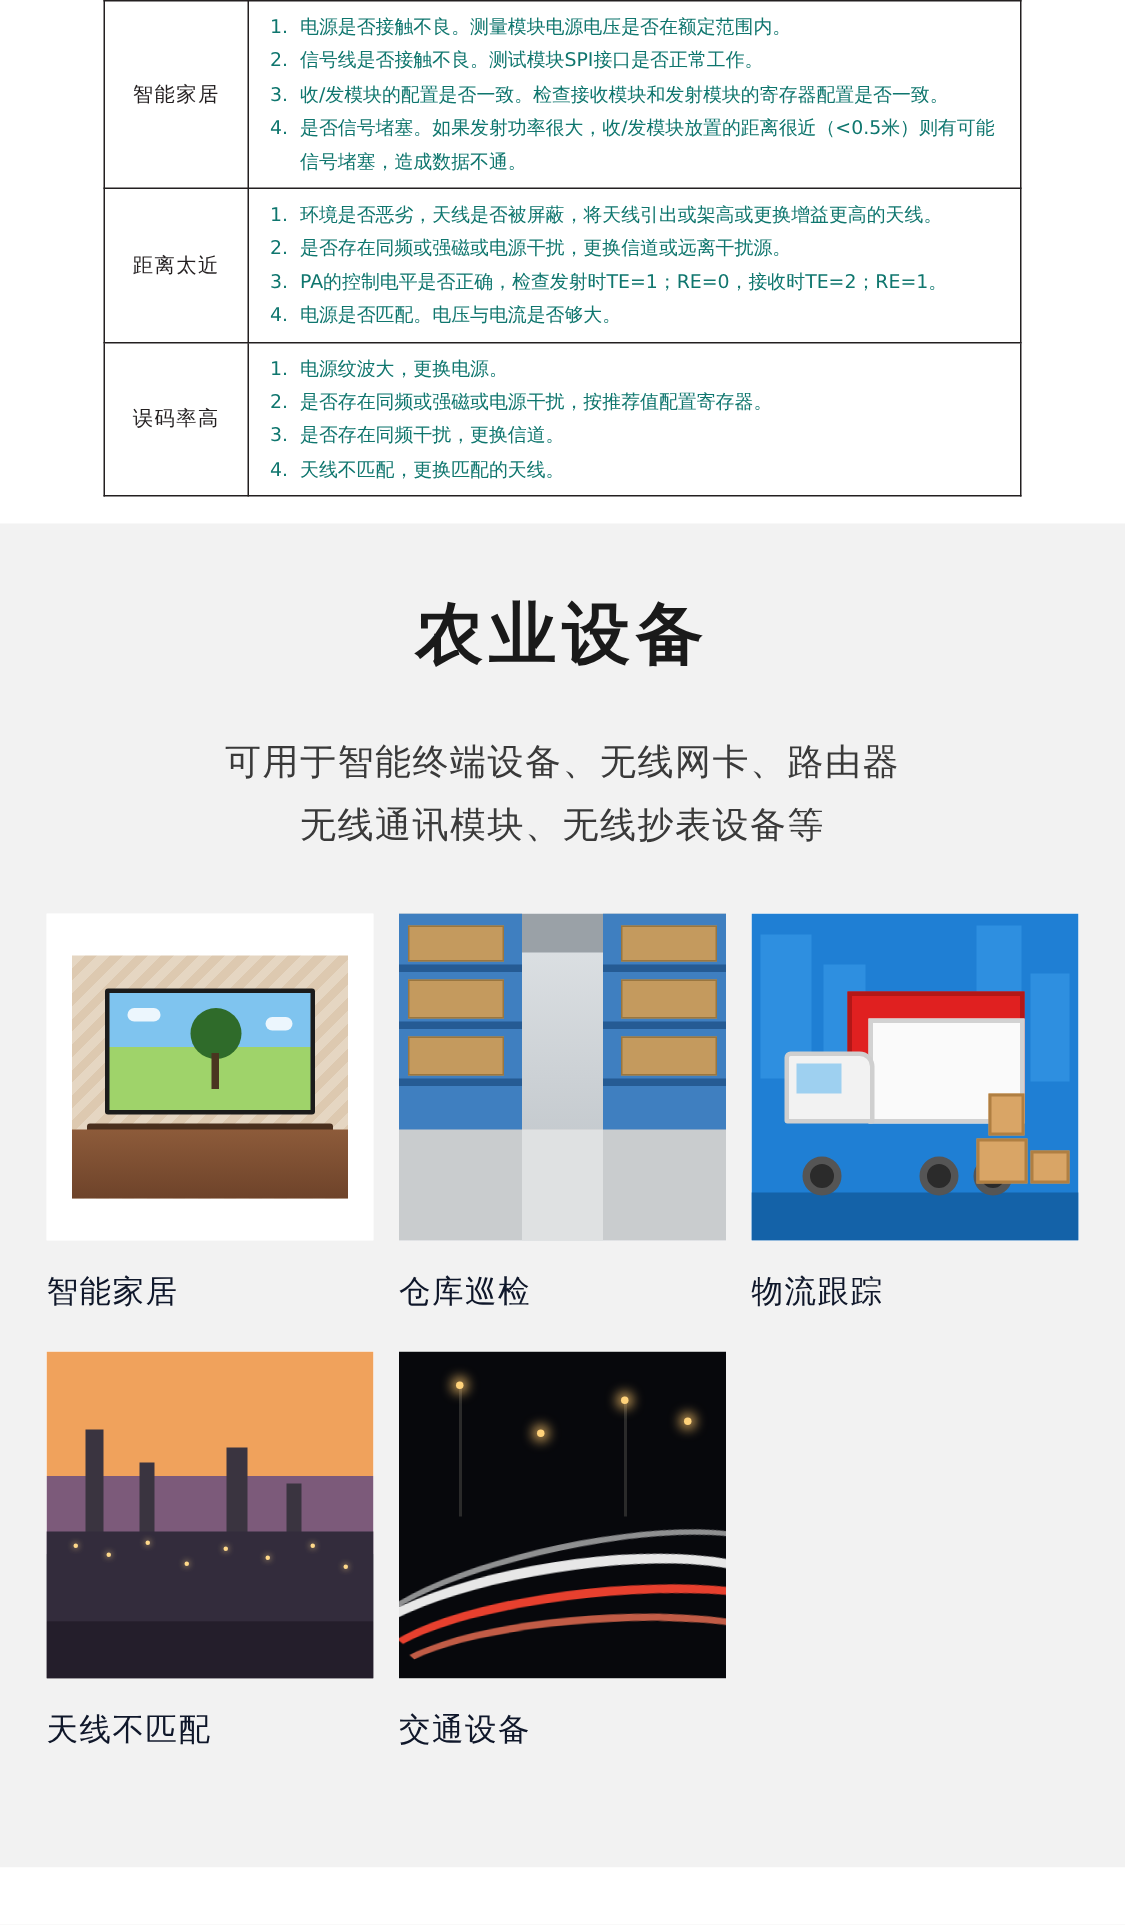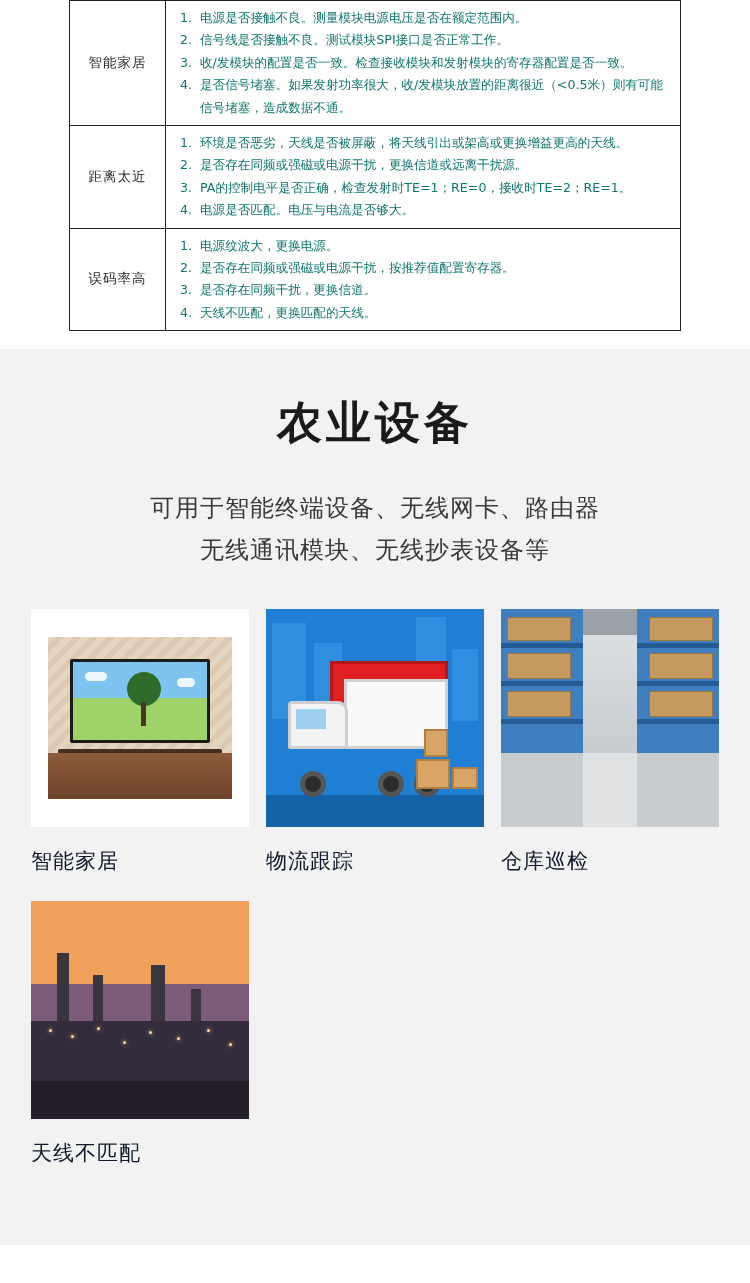--- a/index.html
+++ b/index.html
@@ -266,44 +266,20 @@
               </div>
             </div>
             <div class="sh-stand"></div>
           </div>
         </div>
         <div class="caption">智能家居</div>
       </div>
 
       <div class="cell">
         <div class="thumb">
-          <div class="lg-bg"></div>
-          <div class="lg-city">
-            <div class="lg-b" style="left:6px;top:14px;width:34px;height:96px;"></div>
-            <div class="lg-b" style="left:48px;top:34px;width:28px;height:76px;"></div>
-            <div class="lg-b" style="left:150px;top:8px;width:30px;height:104px;"></div>
-            <div class="lg-b" style="left:186px;top:40px;width:26px;height:72px;"></div>
-          </div>
-          <div class="lg-ground"></div>
-          <div class="lg-red"></div>
-          <div class="lg-truck-body"></div>
-          <div class="lg-truck-cab"></div>
-          <div class="lg-truck-win"></div>
-          <div class="lg-wheel lg-w1"></div>
-          <div class="lg-wheel lg-w2"></div>
-          <div class="lg-wheel lg-w3"></div>
-          <div class="lg-box" style="left:150px;top:150px;width:34px;height:30px;"></div>
-          <div class="lg-box" style="left:186px;top:158px;width:26px;height:22px;"></div>
-          <div class="lg-box" style="left:158px;top:120px;width:24px;height:28px;"></div>
-        </div>
-        <div class="caption">物流跟踪</div>
-      </div>
-
-      <div class="cell">
-        <div class="thumb">
           <div class="wh-bg"></div>
           <div class="wh-ceil"></div>
           <div class="wh-rack left">
             <div class="shelf" style="top:34px;"></div>
             <div class="shelf" style="top:72px;"></div>
             <div class="shelf" style="top:110px;"></div>
             <div class="pal" style="left:6px;top:8px;width:64px;height:24px;"></div>
             <div class="pal" style="left:6px;top:44px;width:64px;height:26px;"></div>
             <div class="pal" style="left:6px;top:82px;width:64px;height:26px;"></div>
           </div>
@@ -315,36 +291,76 @@
             <div class="pal" style="left:12px;top:44px;width:64px;height:26px;"></div>
             <div class="pal" style="left:12px;top:82px;width:64px;height:26px;"></div>
           </div>
           <div class="wh-floor"></div>
         </div>
         <div class="caption">仓库巡检</div>
       </div>
 
       <div class="cell">
         <div class="thumb">
+          <div class="lg-bg"></div>
+          <div class="lg-city">
+            <div class="lg-b" style="left:6px;top:14px;width:34px;height:96px;"></div>
+            <div class="lg-b" style="left:48px;top:34px;width:28px;height:76px;"></div>
+            <div class="lg-b" style="left:150px;top:8px;width:30px;height:104px;"></div>
+            <div class="lg-b" style="left:186px;top:40px;width:26px;height:72px;"></div>
+          </div>
+          <div class="lg-ground"></div>
+          <div class="lg-red"></div>
+          <div class="lg-truck-body"></div>
+          <div class="lg-truck-cab"></div>
+          <div class="lg-truck-win"></div>
+          <div class="lg-wheel lg-w1"></div>
+          <div class="lg-wheel lg-w2"></div>
+          <div class="lg-wheel lg-w3"></div>
+          <div class="lg-box" style="left:150px;top:150px;width:34px;height:30px;"></div>
+          <div class="lg-box" style="left:186px;top:158px;width:26px;height:22px;"></div>
+          <div class="lg-box" style="left:158px;top:120px;width:24px;height:28px;"></div>
+        </div>
+        <div class="caption">物流跟踪</div>
+      </div>
+
+      <div class="cell">
+        <div class="thumb">
           <div class="ind-bg"></div>
           <div class="ind-stack" style="left:26px;top:52px;width:12px;height:116px;"></div>
           <div class="ind-stack" style="left:62px;top:74px;width:10px;height:94px;"></div>
           <div class="ind-stack" style="left:120px;top:64px;width:14px;height:104px;"></div>
           <div class="ind-stack" style="left:160px;top:88px;width:10px;height:80px;"></div>
           <div class="ind-stack" style="left:0px;top:120px;width:218px;height:60px;background:#332c3c;"></div>
           <div class="ind-light" style="left:18px;top:128px;"></div>
           <div class="ind-light" style="left:40px;top:134px;"></div>
           <div class="ind-light" style="left:66px;top:126px;"></div>
           <div class="ind-light" style="left:92px;top:140px;"></div>
           <div class="ind-light" style="left:118px;top:130px;"></div>
           <div class="ind-light" style="left:146px;top:136px;"></div>
           <div class="ind-light" style="left:176px;top:128px;"></div>
           <div class="ind-light" style="left:198px;top:142px;"></div>
           <div class="ind-water"></div>
         </div>
         <div class="caption">天线不匹配</div>
       </div>
 
+      <div class="cell">
+        <div class="thumb">
+          <div class="tr-bg"></div>
+          <div class="tr-pole" style="left:40px;top:20px;height:90px;"></div>
+          <div class="tr-pole" style="left:150px;top:30px;height:80px;"></div>
+          <div class="tr-lamp" style="left:38px;top:20px;"></div>
+          <div class="tr-lamp" style="left:148px;top:30px;"></div>
+          <div class="tr-lamp" style="left:92px;top:52px;"></div>
+          <div class="tr-lamp" style="left:190px;top:44px;"></div>
+          <div class="tr-trail" style="left:-40px;top:140px;width:300px;height:90px;border:7px solid rgba(255,255,255,.85);border-color:rgba(255,255,255,.9) transparent transparent transparent;transform:rotate(-9deg);"></div>
+          <div class="tr-trail" style="left:-20px;top:158px;width:300px;height:80px;border:6px solid rgba(255,70,50,.9);border-color:rgba(255,70,50,.9) transparent transparent transparent;transform:rotate(-6deg);"></div>
+          <div class="tr-trail" style="left:-10px;top:176px;width:280px;height:70px;border:5px solid rgba(255,120,90,.75);border-color:rgba(255,120,90,.75) transparent transparent transparent;transform:rotate(-4deg);"></div>
+          <div class="tr-trail" style="left:-30px;top:128px;width:290px;height:80px;border:4px solid rgba(255,255,255,.55);border-color:rgba(255,255,255,.55) transparent transparent transparent;transform:rotate(-12deg);"></div>
+        </div>
+        <div class="caption">交通设备</div>
+      </div>
 
 
     </div>
   </div>
 </div>
 
 </body></html>

